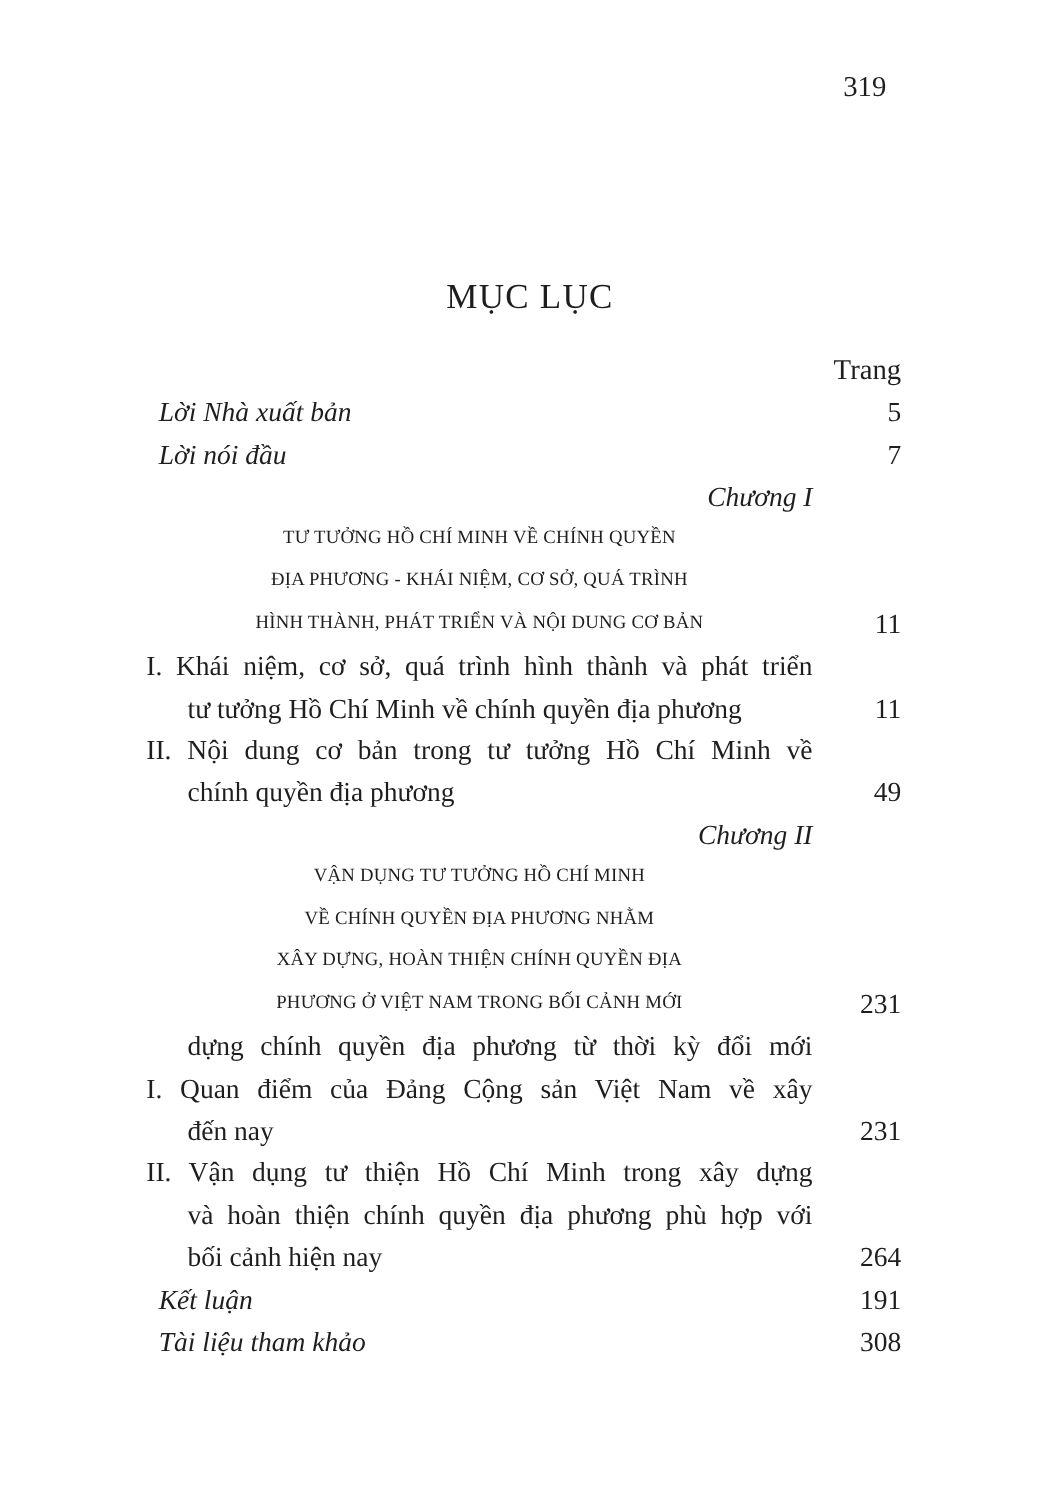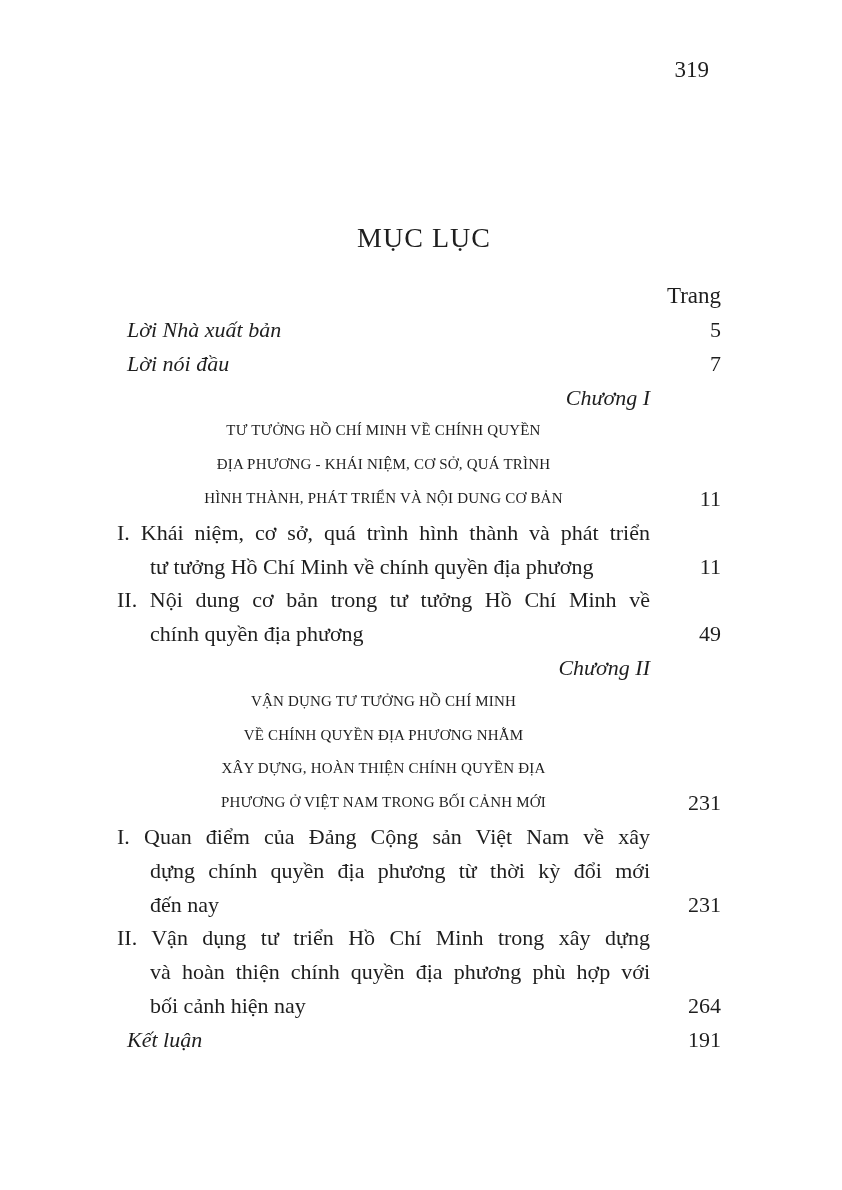--- a/index.html
+++ b/index.html
@@ -162,49 +162,53 @@
   <div class="row caps">
     <span class="text">XÂY DỰNG, HOÀN THIỆN CHÍNH QUYỀN ĐỊA</span>
     <span class="page"></span>
   </div>
 
   <div class="row caps">
     <span class="text">PHƯƠNG Ở VIỆT NAM TRONG BỐI CẢNH MỚI</span>
     <span class="page">231</span>
   </div>
 
-  <div class="row justify">
-    <span class="text">I. Quan điểm của Đảng Cộng sản Việt Nam về xây</span>
-    <span class="page"></span>
-  </div>
-
   <div class="row cont justify">
     <span class="text">dựng chính quyền địa phương từ thời kỳ đổi mới</span>
     <span class="page"></span>
   </div>
 
+  <div class="row justify">
+    <span class="text">I. Quan điểm của Đảng Cộng sản Việt Nam về xây</span>
+    <span class="page"></span>
+  </div>
+
   <div class="row cont">
     <span class="text">đến nay</span>
     <span class="page">231</span>
   </div>
 
   <div class="row justify">
-    <span class="text">II. Vận dụng tư triển Hồ Chí Minh trong xây dựng</span>
+    <span class="text">II. Vận dụng tư thiện Hồ Chí Minh trong xây dựng</span>
     <span class="page"></span>
   </div>
 
   <div class="row cont justify">
     <span class="text">và hoàn thiện chính quyền địa phương phù hợp với</span>
     <span class="page"></span>
   </div>
 
   <div class="row cont">
     <span class="text">bối cảnh hiện nay</span>
     <span class="page">264</span>
   </div>
 
   <div class="row italic">
     <span class="text">Kết luận</span>
     <span class="page">191</span>
   </div>
 
+  <div class="row italic">
+    <span class="text">Tài liệu tham khảo</span>
+    <span class="page">308</span>
+  </div>
 
 </div>
 
 </body></html>

